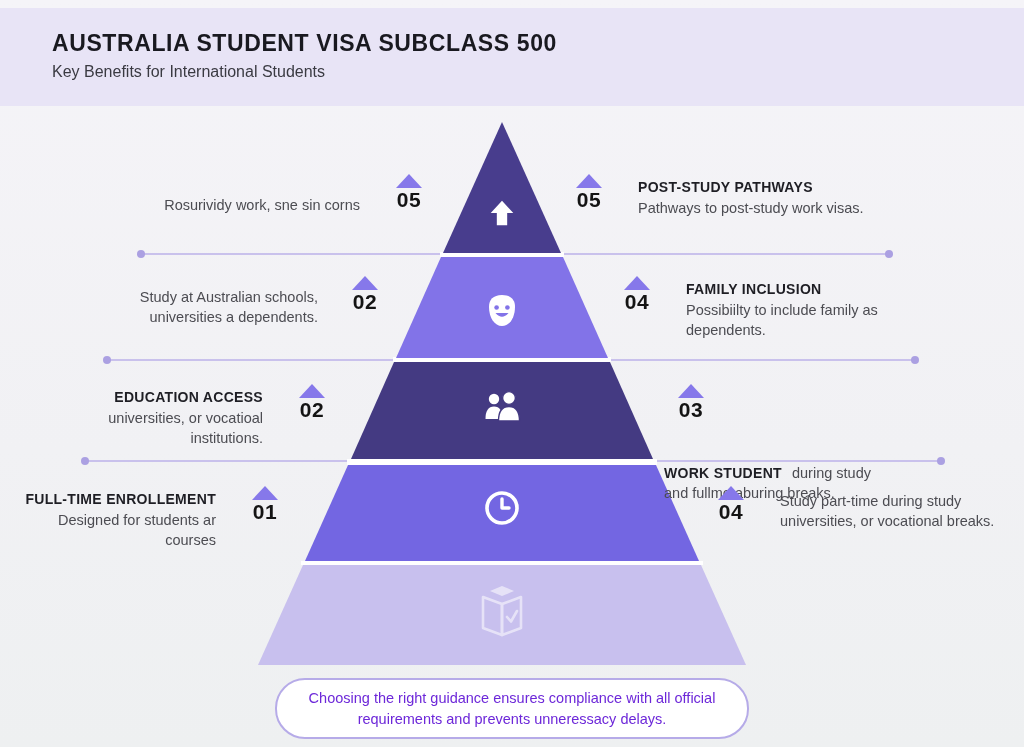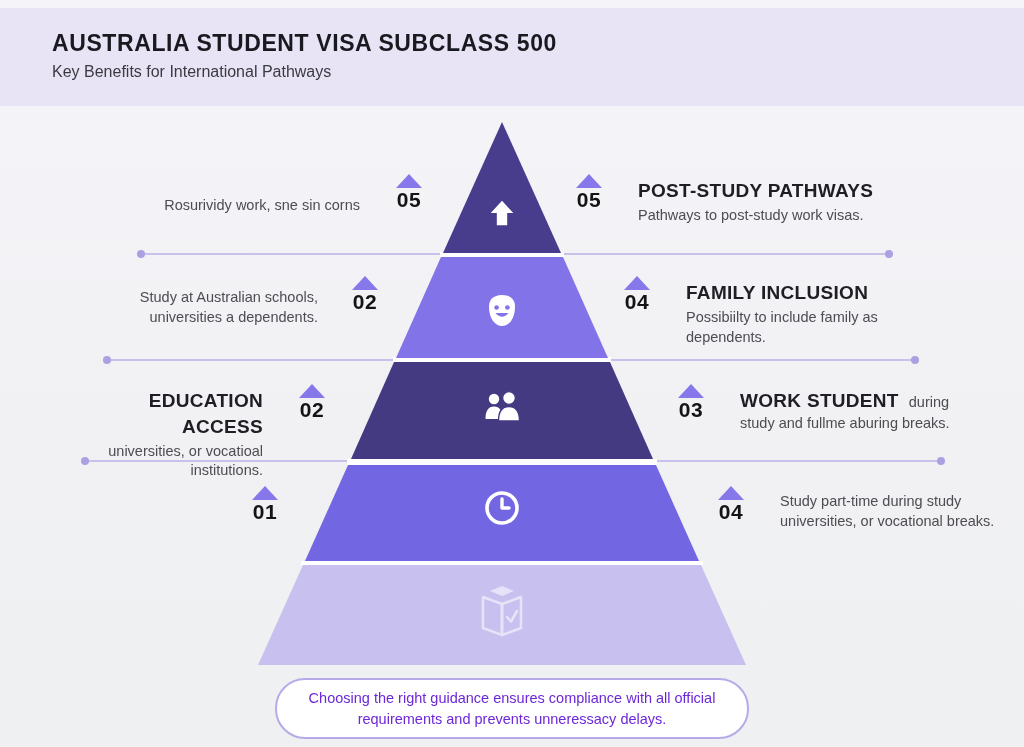--- a/index.html
+++ b/index.html
@@ -44,49 +44,49 @@
   .ti1 { top:75px; }  .ti2 { top:170px; } .ti3 { top:266px; }
   .ti4 { top:366px; } .ti5 { top:458px; opacity:.55; }
 
   
   .benefit { position:absolute; display:flex; gap:22px; z-index:5; }
   .numblock { width:54px; flex:0 0 54px; display:flex; flex-direction:column; align-items:center; }
   .tri { width:0; height:0; border-left:13px solid transparent; border-right:13px solid transparent;
          border-bottom:14px solid #8678ea; margin-bottom:1px; }
   .num { font-size:21px; font-weight:800; color:#141414; line-height:1.05; letter-spacing:.5px; }
   .btext { font-size:14.5px; color:#4c4c52; line-height:1.36; }
-  .bheading { display:block; font-size:19px; font-weight:800; color:#1e1e24; letter-spacing:.3px; margin-bottom:2px; }
+  .bheading { display:block; font-size:14px; font-weight:800; color:#1e1e24; letter-spacing:.3px; margin-bottom:2px; }
   .benefit.leftside .btext { text-align:right; }
   .benefit.rightside .btext { text-align:left; }
   .inlinehead .bheading { display:inline; margin-right:6px; }
 
   .l1 { top:174px; right:588px; } .l1 .btext { margin-top:22px; width:218px; }
   .l2 { top:276px; right:632px;gap:20px; } .l2 .btext { margin-top:12px; width:210px; }
   .l3 { top:384px; right:685px; } .l3 .btext { margin-top:4px; width:168px; }
   .l4 { top:486px; right:732px; } .l4 .btext { margin-top:4px; width:196px; }
   .r1 { top:174px; left:562px; }  .r1 .btext { margin-top:4px; width:250px; }
   .r2 { top:276px; left:610px; }  .r2 .btext { margin-top:4px; width:200px; }
-  .r3 { top:384px; left:664px; }  .r3 .btext { margin-top:4px; width:226px; }
+  .r3 { top:384px; left:664px;flex-direction:column; }  .r3 .btext { margin-top:4px; width:226px; }
   .r4 { top:486px; left:704px; }  .r4 .btext { margin-top:6px; width:216px; }
 
   
   .note { position:absolute; left:50%; transform:translateX(-50%); top:678px;
           width:474px; min-height:54px; background:#ffffff; border:2px solid #b6abe8;
           border-radius:30px; display:flex; align-items:center; justify-content:center;
           padding:8px 30px; z-index:5; }
   .note-text { font-size:14.5px; color:#6d28d9; text-align:center; line-height:1.42; }
 </style>
 </head>
 <body>
 
 <div id="stage">
 
   <div class="header">
     <div class="title">AUSTRALIA STUDENT VISA SUBCLASS 500</div>
-    <div class="subtitle">Key Benefits for International Pathways</div>
+    <div class="subtitle">Key Benefits for International Students</div>
   </div>
 
   <div class="line line1">
       <span class="dot left"></span>
       <span class="dot right"></span>
     </div>
   <div class="line line2">
       <span class="dot left"></span>
       <span class="dot right"></span>
     </div>
@@ -168,20 +168,24 @@
       <span class="bheading">EDUCATION ACCESS</span>
       <span>universities, or vocatioal institutions.</span>
     </div>
     <div class="numblock">
       <span class="tri"></span>
       <span class="num">02</span>
     </div>
   </div>
 
   <div class="benefit leftside l4">
+    <div class="btext">
+      <span class="bheading">FULL-TIME ENROLLEMENT</span>
+      <span>Designed for students ar courses</span>
+    </div>
     <div class="numblock">
       <span class="tri"></span>
       <span class="num">01</span>
     </div>
   </div>
 
   <div class="benefit rightside r1">
     <div class="numblock">
       <span class="tri"></span>
       <span class="num">05</span>

